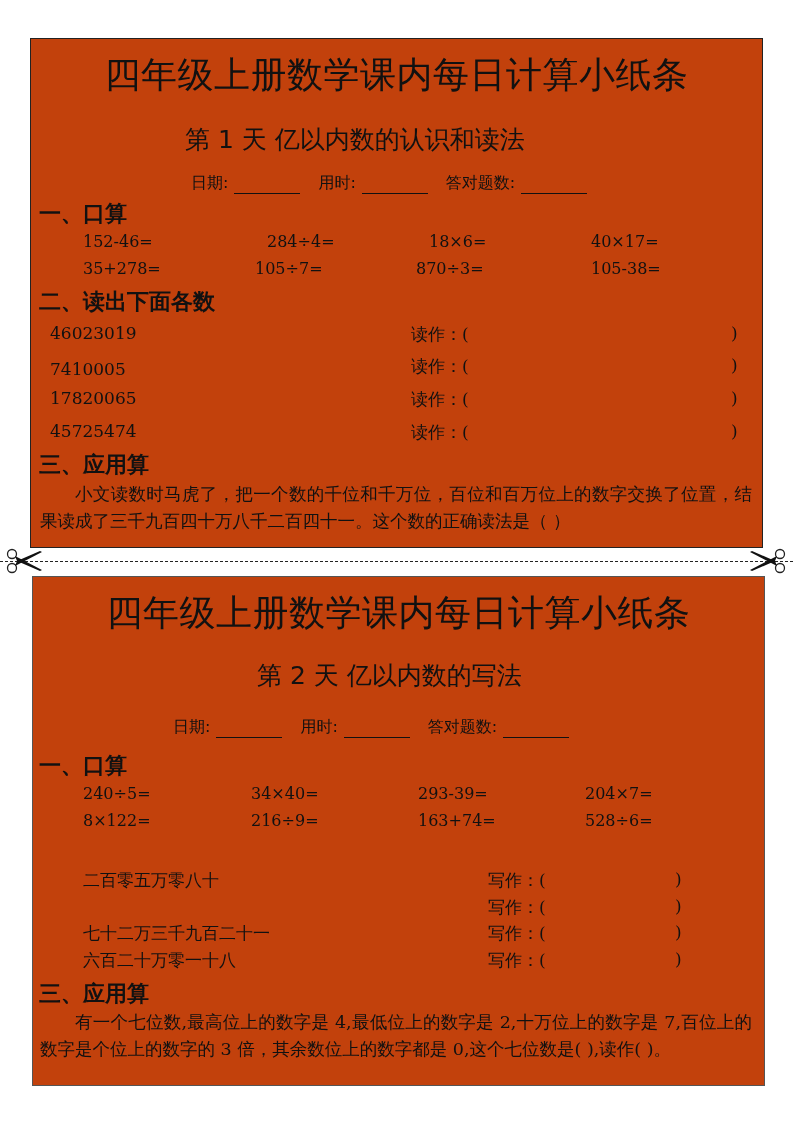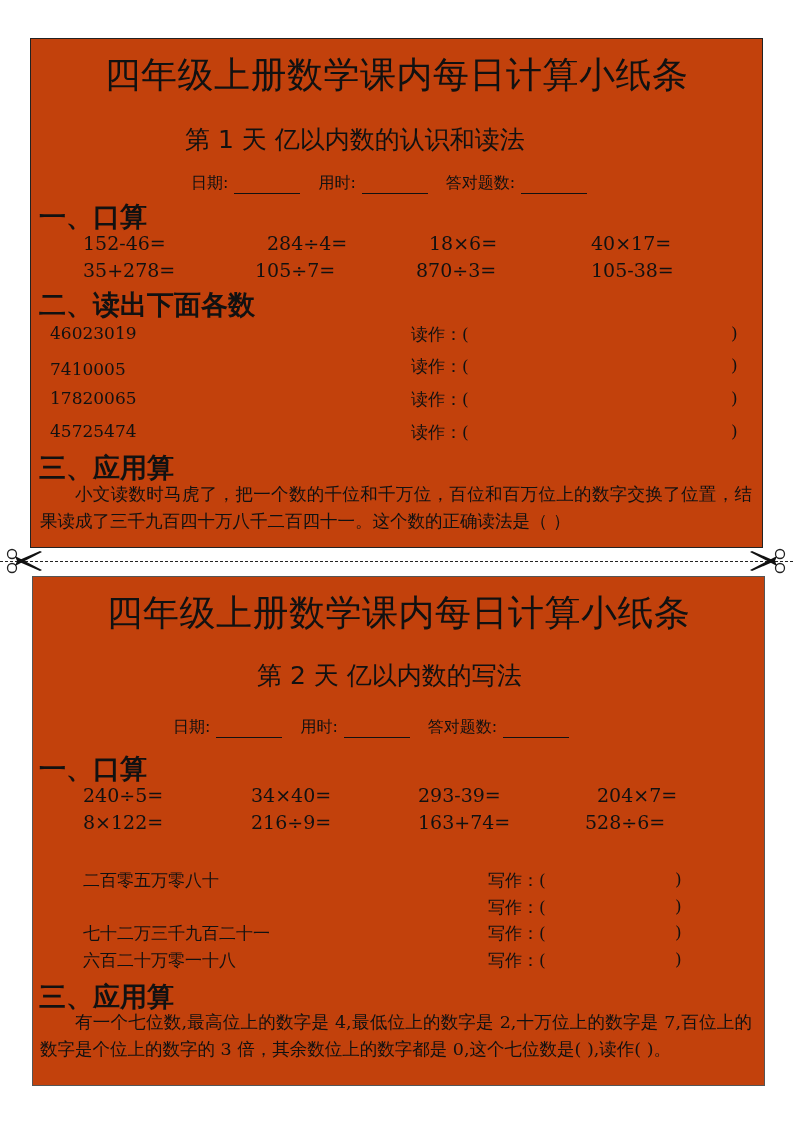--- a/index.html
+++ b/index.html
@@ -12,22 +12,22 @@
   #slip2 { left: 32px; top: 576px; width: 733px; height: 510px; border-color: #555; }
 
   .abs { position: absolute; white-space: nowrap; }
 
   .main-title { font-size: 36px; left: 0; right: 0; text-align: center; letter-spacing: 0.5px; }
   .day-title { font-size: 25px; }
   .meta-row { font-size: 16px; display: flex; align-items: flex-end; justify-content: center; }
   .meta-label { margin-right: 6px; }
   .meta-blank { display: inline-block; width: 66px; border-bottom: 1px solid #111; height: 18px; margin-right: 18px; }
 
-  .sec-head { font-size: 27px; font-weight: bold; text-align: right; }
-  .calc { font-size: 19px; }
+  .sec-head { font-size: 22px; font-weight: bold; text-align: right; }
+  .calc { font-size: 16px; }
   .item { font-size: 17px; }
   .para { font-size: 17.5px; line-height: 27px; width: 712px; white-space: normal; text-align: justify; }
 
   .cutline { position: absolute; left: 0; top: 561px; width: 793px; height: 0; border-top: 1.5px dashed #222; }
   .scissors { position: absolute; top: 547px; width: 40px; height: 28px; }
 </style>
 </head>
 <body>
 
 <div id="slip1" class="slip">
@@ -101,21 +101,21 @@
     <span class="meta-label">用时:</span>
     <span class="meta-blank"></span>
     <span class="meta-label">答对题数:</span>
     <span class="meta-blank"></span>
   </div>
 
   <div class="abs sans sec-head" style="left:6px; top:174px;">一、口算</div>
   <div class="abs serif calc" style="left:50px; top:207px;">240÷5=</div>
   <div class="abs serif calc" style="left:218px; top:207px;">34×40=</div>
   <div class="abs serif calc" style="left:385px; top:207px;">293-39=</div>
-  <div class="abs serif calc" style="left:564px; top:207px;">204×7=</div>
+  <div class="abs serif calc" style="left:552px; top:207px;">204×7=</div>
   <div class="abs serif calc" style="left:50px; top:234px;">8×122=</div>
   <div class="abs serif calc" style="left:218px; top:234px;">216÷9=</div>
   <div class="abs serif calc" style="left:385px; top:234px;">163+74=</div>
   <div class="abs serif calc" style="left:552px; top:234px;">528÷6=</div>
 
 
   <div class="abs serif item" style="left:50px; top:292px;">二百零五万零八十</div>
   <div class="abs serif item" style="left:455px; top:292px;">写作：(</div>
   <div class="abs serif item" style="left:642px; top:292px;">)</div>
 

